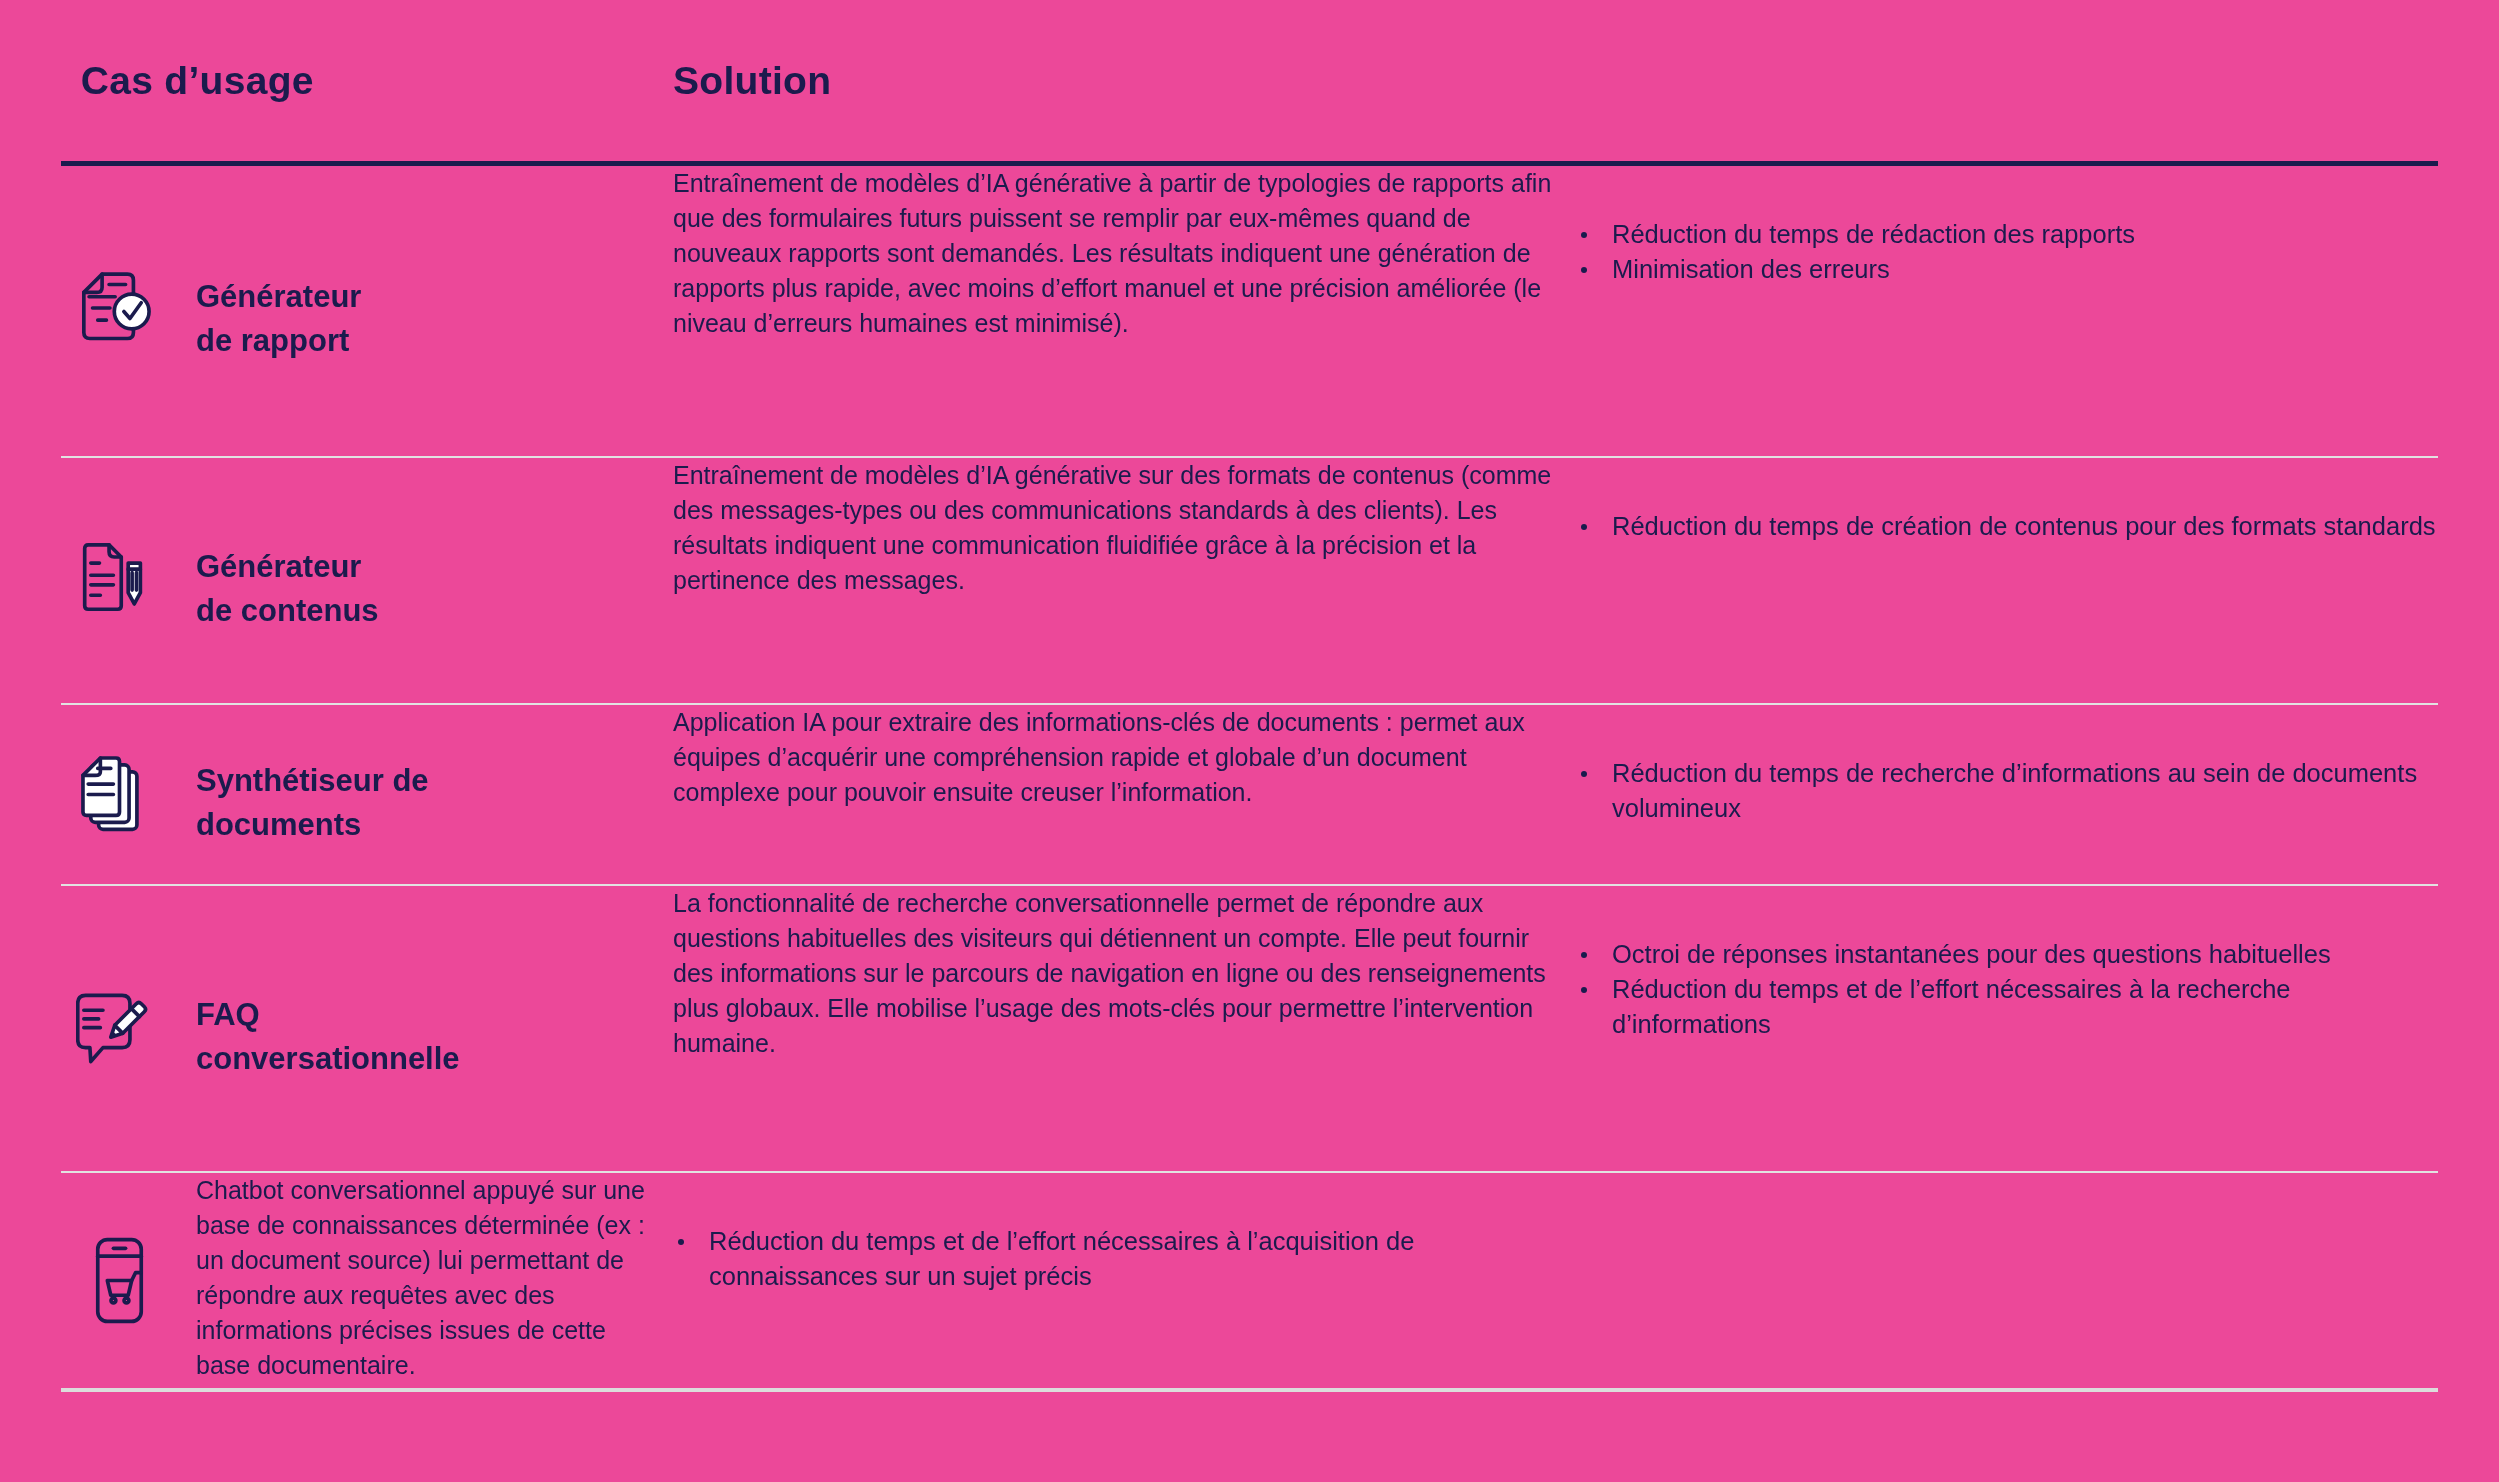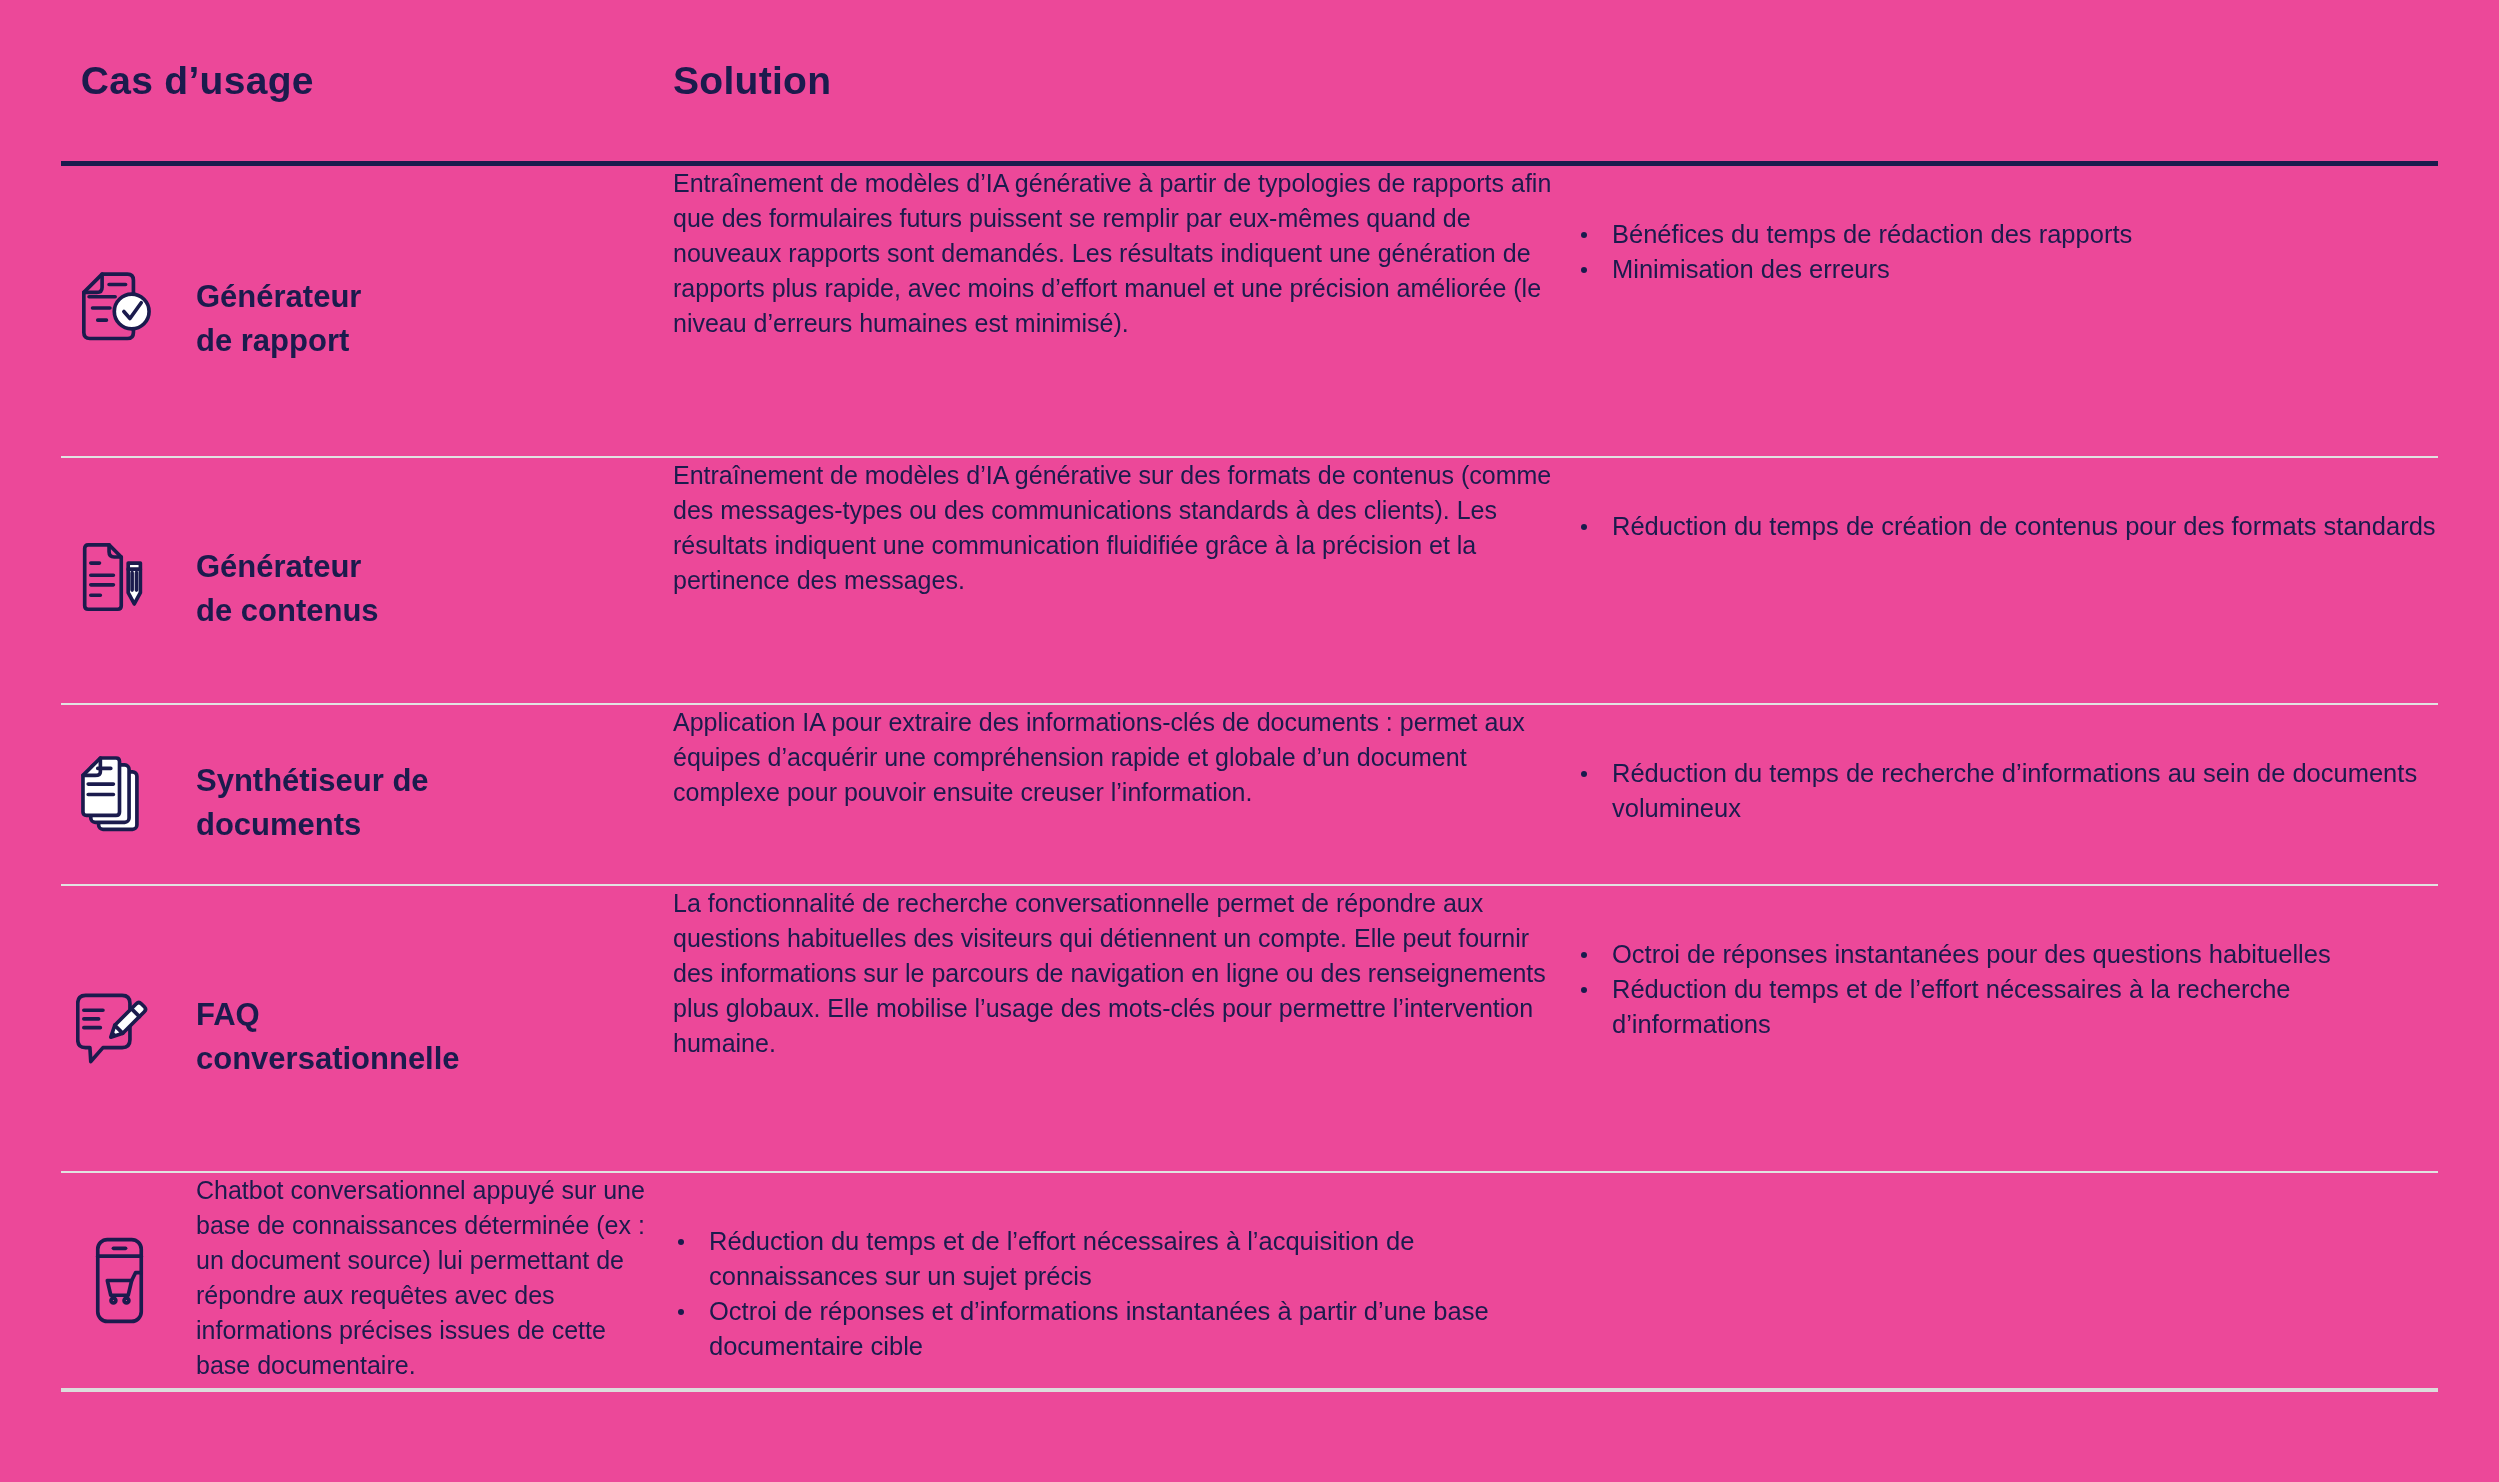--- a/index.html
+++ b/index.html
@@ -72,21 +72,21 @@
           <path class="ic" d="M38 19 H57 M15 33 H45 M19 46 H39 M25 60 H35"></path>
           <circle class="icw" cx="64" cy="50" r="20"></circle>
           <path class="ic" d="M55 50 L62 58 L75 40"></path>
         </svg>
       </div>
       <div class="title-cell">Générateur
 de rapport</div>
       <div class="sol-cell">Entraînement de modèles d’IA générative à partir de typologies de rapports afin que des formulaires futurs puissent se remplir par eux-mêmes quand de nouveaux rapports sont demandés. Les résultats indiquent une génération de rapports plus rapide, avec moins d’effort manuel et une précision améliorée (le niveau d’erreurs humaines est minimisé).</div>
       <div class="ben-cell">
         <ul class="benefits">
-          <li>Bénéfices du temps de rédaction des rapports</li>
+          <li>Réduction du temps de rédaction des rapports</li>
           <li>Minimisation des erreurs</li>
         </ul>
       </div>
     </div>
 
     <div class="row r2">
       <div class="icon-cell">
         <svg width="87" height="93" viewBox="0 0 100 100" aria-label="document-pencil-icon">
           <path class="ic" d="M38 9 H14 Q10 9 10 13 V79 Q10 83 14 83 H48 Q52 83 52 79 V23 Z"></path>
           <path class="ic" d="M38 9 V17 Q38 23 44 23 H52"></path>
@@ -158,20 +158,19 @@
           <path class="ic" d="M36 50 H64 L60 67 H40 Z"></path>
           <path class="ic" d="M64 50 L68.5 41 H74"></path>
           <circle class="ic" cx="43" cy="73" r="2.8"></circle>
           <circle class="ic" cx="58" cy="73" r="2.8"></circle>
         </svg>
       </div>
       <div class="sol-cell">Chatbot conversationnel appuyé sur une base de connaissances déterminée (ex : un document source) lui permettant de répondre aux requêtes avec des informations précises issues de cette base documentaire.</div>
       <div class="ben-cell">
         <ul class="benefits">
           <li>Réduction du temps et de l’effort nécessaires à l’acquisition de connaissances sur un sujet précis</li>
-          <li>Octroi de réponses et d’informations instantanées à partir d’une base documentaire cible</li>
         </ul>
       </div>
     </div>
 
   </div>
 </div>
 
 
 </body></html>

